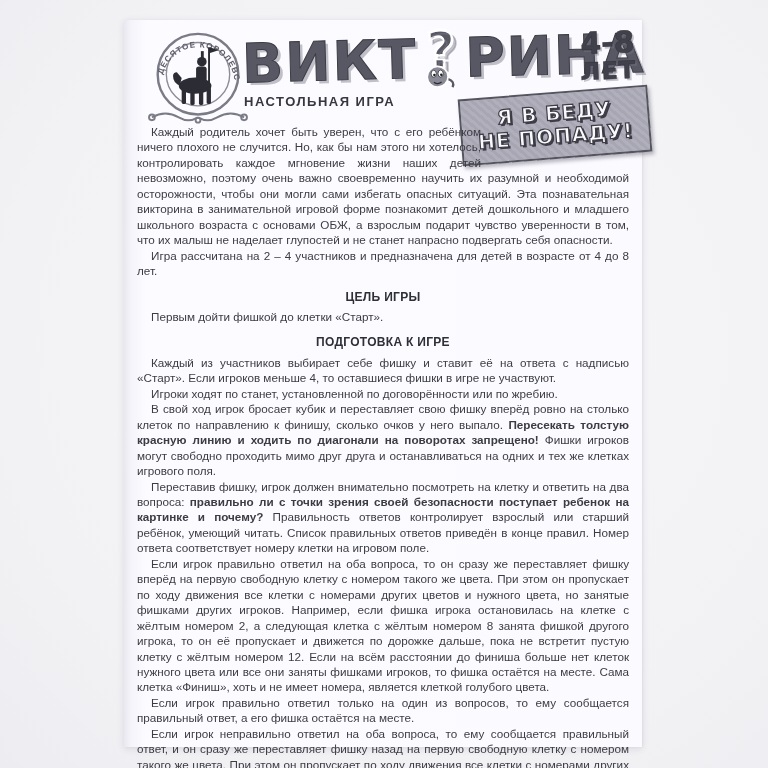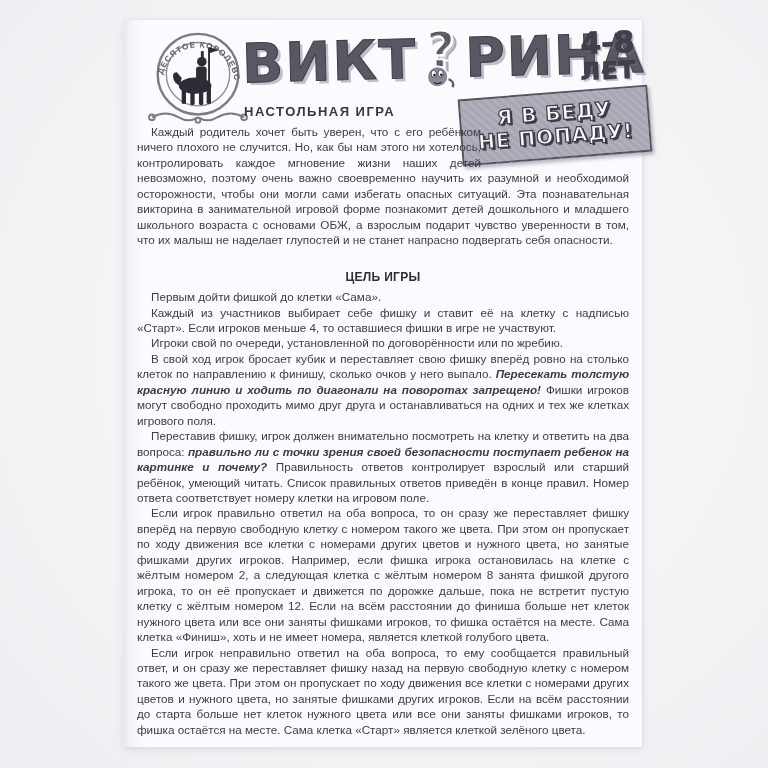--- a/index.html
+++ b/index.html
@@ -21,21 +21,21 @@
   .title-block{position:absolute;left:118px;top:6px;width:340px;}
   .game-title{
     white-space:nowrap;transform:rotate(-1.5deg);
     font-family:"DejaVu Sans","Liberation Sans",sans-serif;
     font-weight:900;font-size:54px;line-height:60px;letter-spacing:2px;
     color:#585864;-webkit-text-stroke:1px #3c3c46;
     text-shadow:3px 3px 0 rgba(120,120,135,0.45), -1px -1px 0 #ffffff;
   }
   .mascot{display:inline-block;width:46px;height:66px;vertical-align:-14px;margin:0 1px;}
   .subtitle{
-    margin-top:12px;margin-left:2px;
+    margin-top:2px;margin-left:2px;
     font-weight:bold;font-size:13px;letter-spacing:1.5px;color:#37373f;
   }
   .age-badge{
     position:absolute;right:6px;top:8px;text-align:center;transform:rotate(-2deg);
     font-family:"DejaVu Sans","Liberation Sans",sans-serif;
     font-weight:900;color:#41414b;-webkit-text-stroke:0.5px #33333c;
     text-shadow:2px 2px 0 rgba(120,120,135,0.4);
   }
   .age-line1{font-size:30px;line-height:30px;}
   .age-line2{font-size:24px;line-height:26px;letter-spacing:1px;}
@@ -53,25 +53,25 @@
   }
   
   .content{
     position:absolute;left:13px;right:13px;top:104px;
     font-size:11.7px;line-height:15.45px;color:#3c3c44;text-align:justify;
   }
   .content p{margin:0;}
   .content p.indent{text-indent:14px;}
   .section-heading{
     text-align:center;font-weight:bold;font-size:12px;color:#2f2f38;
-    margin:22px 0 4px;letter-spacing:0.3px;
+    margin:11px 0 4px;letter-spacing:0.3px;
   }
   .badge-spacer{float:right;width:148px;height:44px;}
   .run-b{font-weight:normal;}
-  .run-bi{font-weight:bold;font-style:italic;}
+  .run-bi{font-weight:bold;}
 </style>
 </head>
 <body>
 
 <div class="photo">
   <div class="sheet">
 
     <div class="header">
 
       <svg class="logo" viewBox="0 0 120 100" aria-hidden="true">
@@ -127,24 +127,27 @@
       </div>
 
       <div class="slogan-badge">
         <div class="slogan-line">Я В БЕДУ</div>
         <div class="slogan-line">НЕ ПОПАДУ!</div>
       </div>
     </div>
 
     <div class="content" id="content">
         <p class="indent"><span class="badge-spacer"></span><span>Каждый родитель хочет быть уверен, что с его ребёнком ничего плохого не случится. Но, как бы нам этого ни хотелось, контролировать каждое мгновение жизни наших детей невозможно, поэтому очень важно своевременно научить их разумной и необходимой осторожности, чтобы они могли сами избегать опасных ситуаций. Эта познавательная викторина в занимательной игровой форме познакомит детей дошкольного и младшего школьного возраста с основами ОБЖ, а взрослым подарит чувство уверенности в том, что их малыш не наделает глупостей и не станет напрасно подвергать себя опасности.</span></p>
+        <p class="indent"><span>Игра рассчитана на 2 – 4 участников и предназначена для детей в возрасте от 4 до 8 лет.</span></p>
         <div class="section-heading">ЦЕЛЬ ИГРЫ</div>
-        <p class="indent"><span>Первым дойти фишкой до клетки «Сама».</span></p>
-        <p class="indent"><span>Каждый из участников выбирает себе фишку и ставит её на клетку с надписью «Старт». Если игроков меньше 4, то оставшиеся фишки в игре не участвуют.</span></p>
-        <p class="indent"><span>Игроки свой по очереди, установленной по договорённости или по жребию.</span></p>
+        <p class="indent"><span>Первым дойти фишкой до клетки «Старт».</span></p>
+        <div class="section-heading">ПОДГОТОВКА К ИГРЕ</div>
+        <p class="indent"><span>Каждый из участников выбирает себе фишку и ставит её на ответа с надписью «Старт». Если игроков меньше 4, то оставшиеся фишки в игре не участвуют.</span></p>
+        <p class="indent"><span>Игроки ходят по станет, установленной по договорённости или по жребию.</span></p>
         <p class="indent"><span>В свой ход игрок бросает кубик и переставляет свою фишку вперёд ровно на столько клеток по направлению к финишу, сколько очков у него выпало. </span><span class="run-bi">Пересекать толстую красную линию и ходить по диагонали на поворотах запрещено!</span><span> Фишки игроков могут свободно проходить мимо друг друга и останавливаться на одних и тех же клетках игрового поля.</span></p>
         <p class="indent"><span>Переставив фишку, игрок должен внимательно посмотреть на клетку и ответить на два вопроса: </span><span class="run-bi">правильно ли с точки зрения своей безопасности поступает ребенок на картинке и почему?</span><span> Правильность ответов контролирует взрослый или старший ребёнок, умеющий читать. Список правильных ответов приведён в конце правил. Номер ответа соответствует номеру клетки на игровом поле.</span></p>
         <p class="indent"><span class="run-b">Если игрок правильно ответил на оба вопроса,</span><span> то он сразу же переставляет фишку вперёд на первую свободную клетку с номером такого же цвета. При этом он пропускает по ходу движения все клетки с номерами других цветов и нужного цвета, но занятые фишками других игроков. Например, если фишка игрока остановилась на клетке  с жёлтым номером </span><span class="run-b">2</span><span>, а следующая клетка с жёлтым номером </span><span class="run-b">8</span><span> занята фишкой другого игрока, то он её пропускает и движется по дорожке дальше, пока не встретит пустую клетку с жёлтым номером </span><span class="run-b">12</span><span>. Если на всём расстоянии до финиша больше нет клеток нужного цвета или все они заняты фишками игроков, то фишка остаётся на месте. Сама клетка «Финиш», хоть и не имеет номера, является клеткой голубого цвета.</span></p>
+        <p class="indent"><span class="run-b">Если игрок правильно ответил только на один из вопросов,</span><span> то ему сообщается правильный ответ, а его фишка остаётся на месте.</span></p>
         <p class="indent"><span class="run-b">Если игрок неправильно ответил на оба вопроса,</span><span> то ему сообщается правильный ответ, и он сразу же переставляет фишку назад на первую свободную клетку с номером такого же цвета. При этом он пропускает по ходу движения все клетки с номерами других цветов и нужного цвета, но занятые фишками других игроков. Если на всём расстоянии до старта больше нет клеток нужного цвета или все они заняты фишками игроков, то фишка остаётся на месте. Сама клетка «Старт» является клеткой зелёного цвета.</span></p>
       </div>
 
   </div>
 </div>
 
 </body></html>

